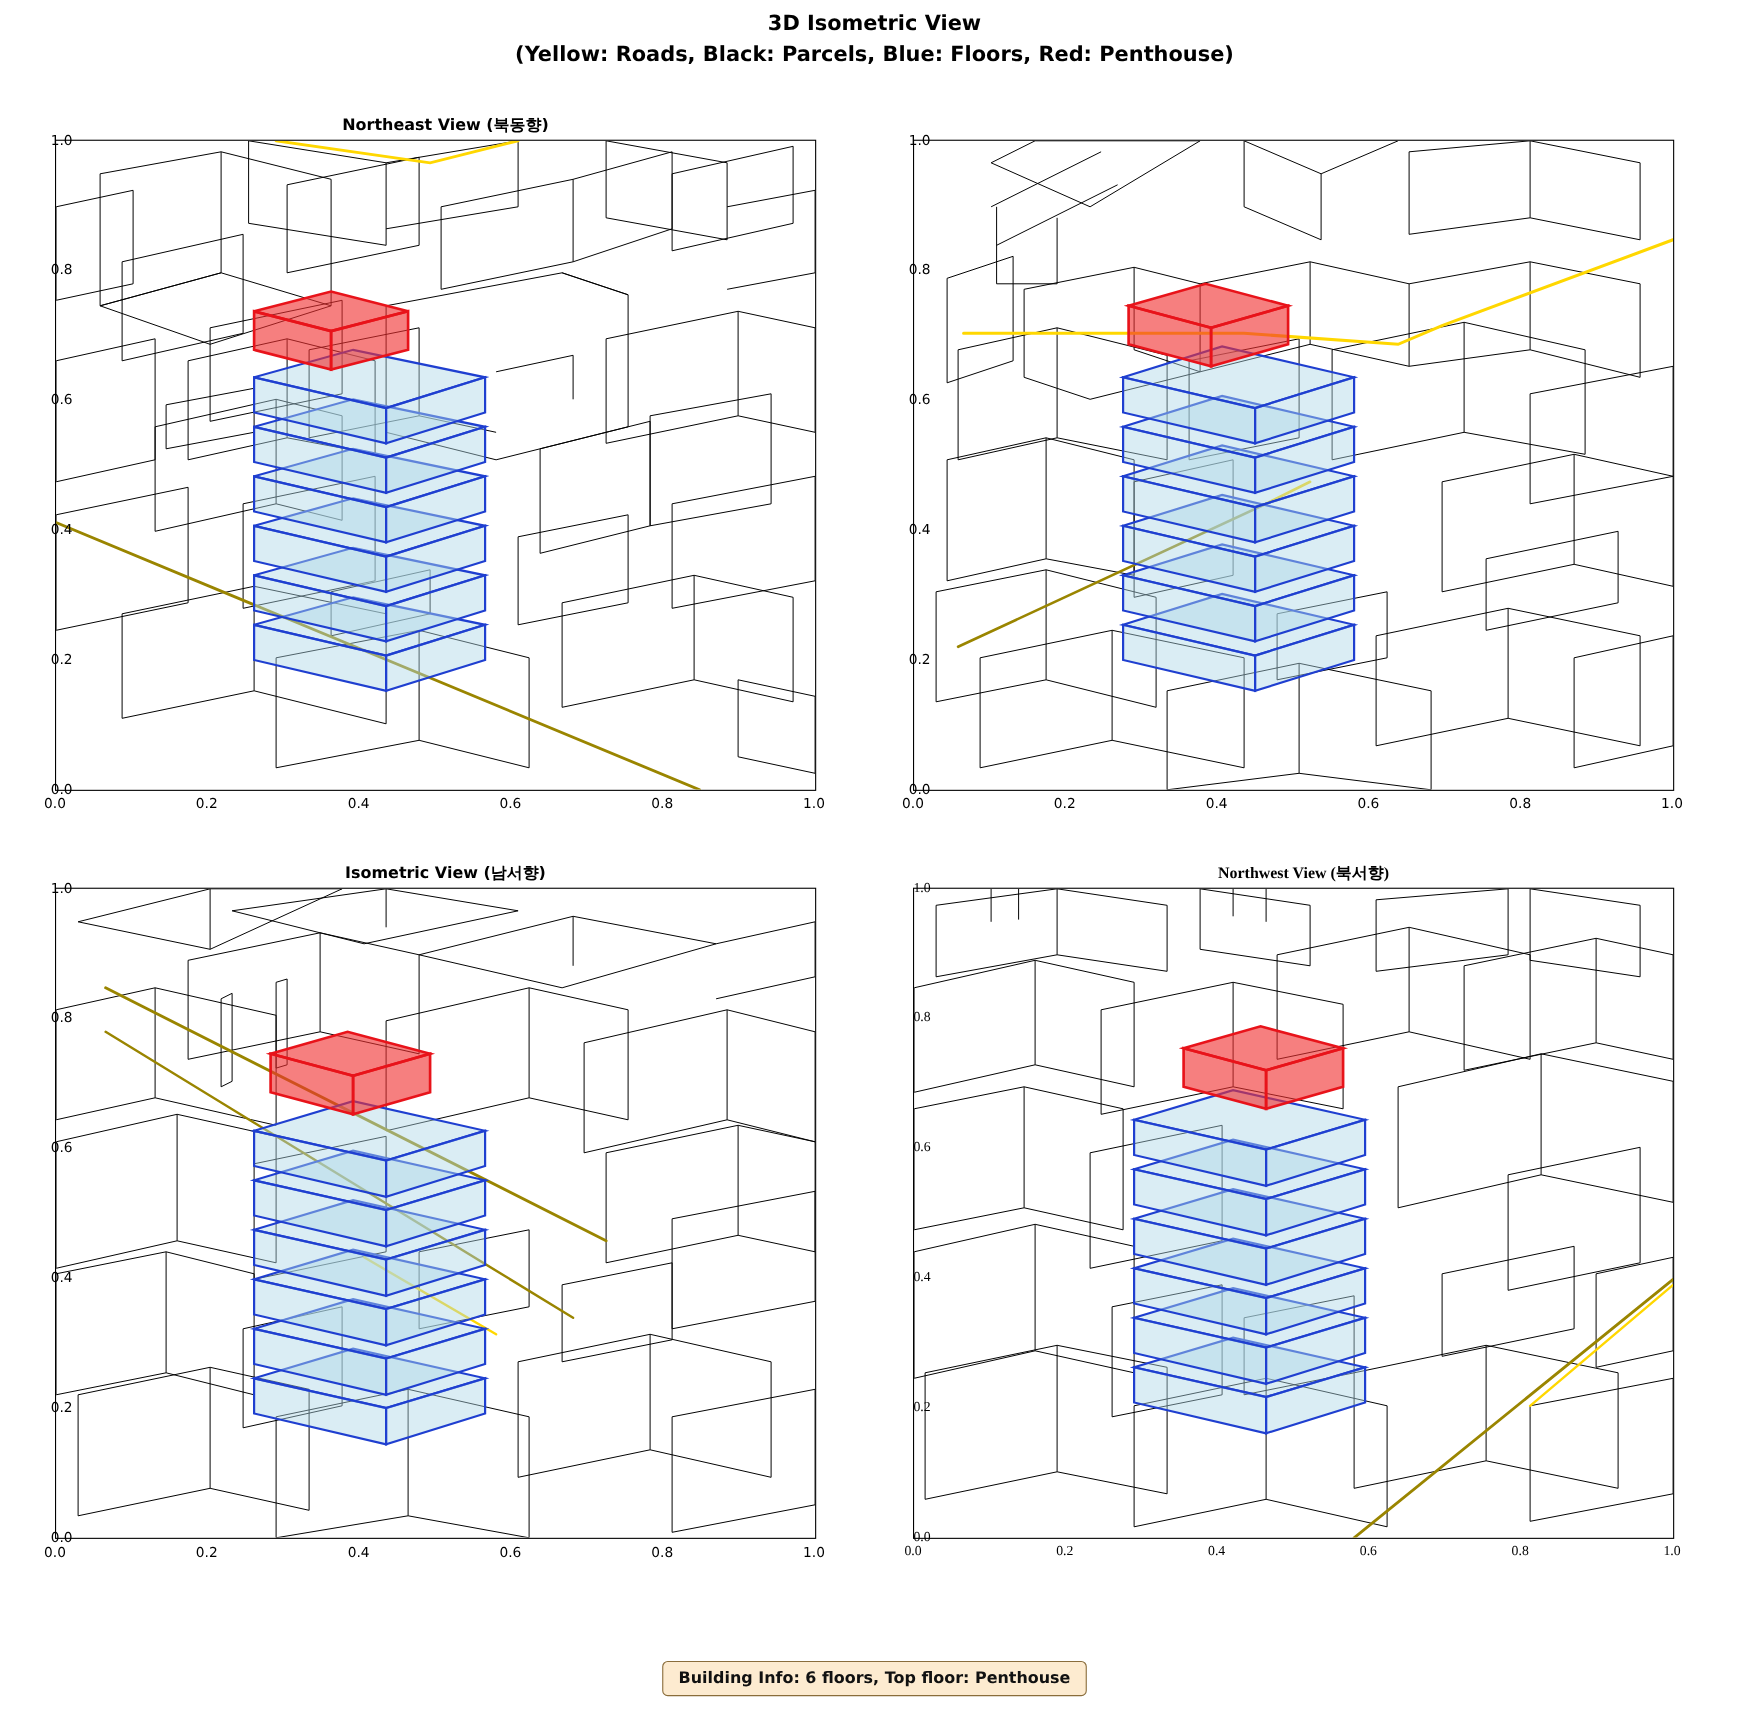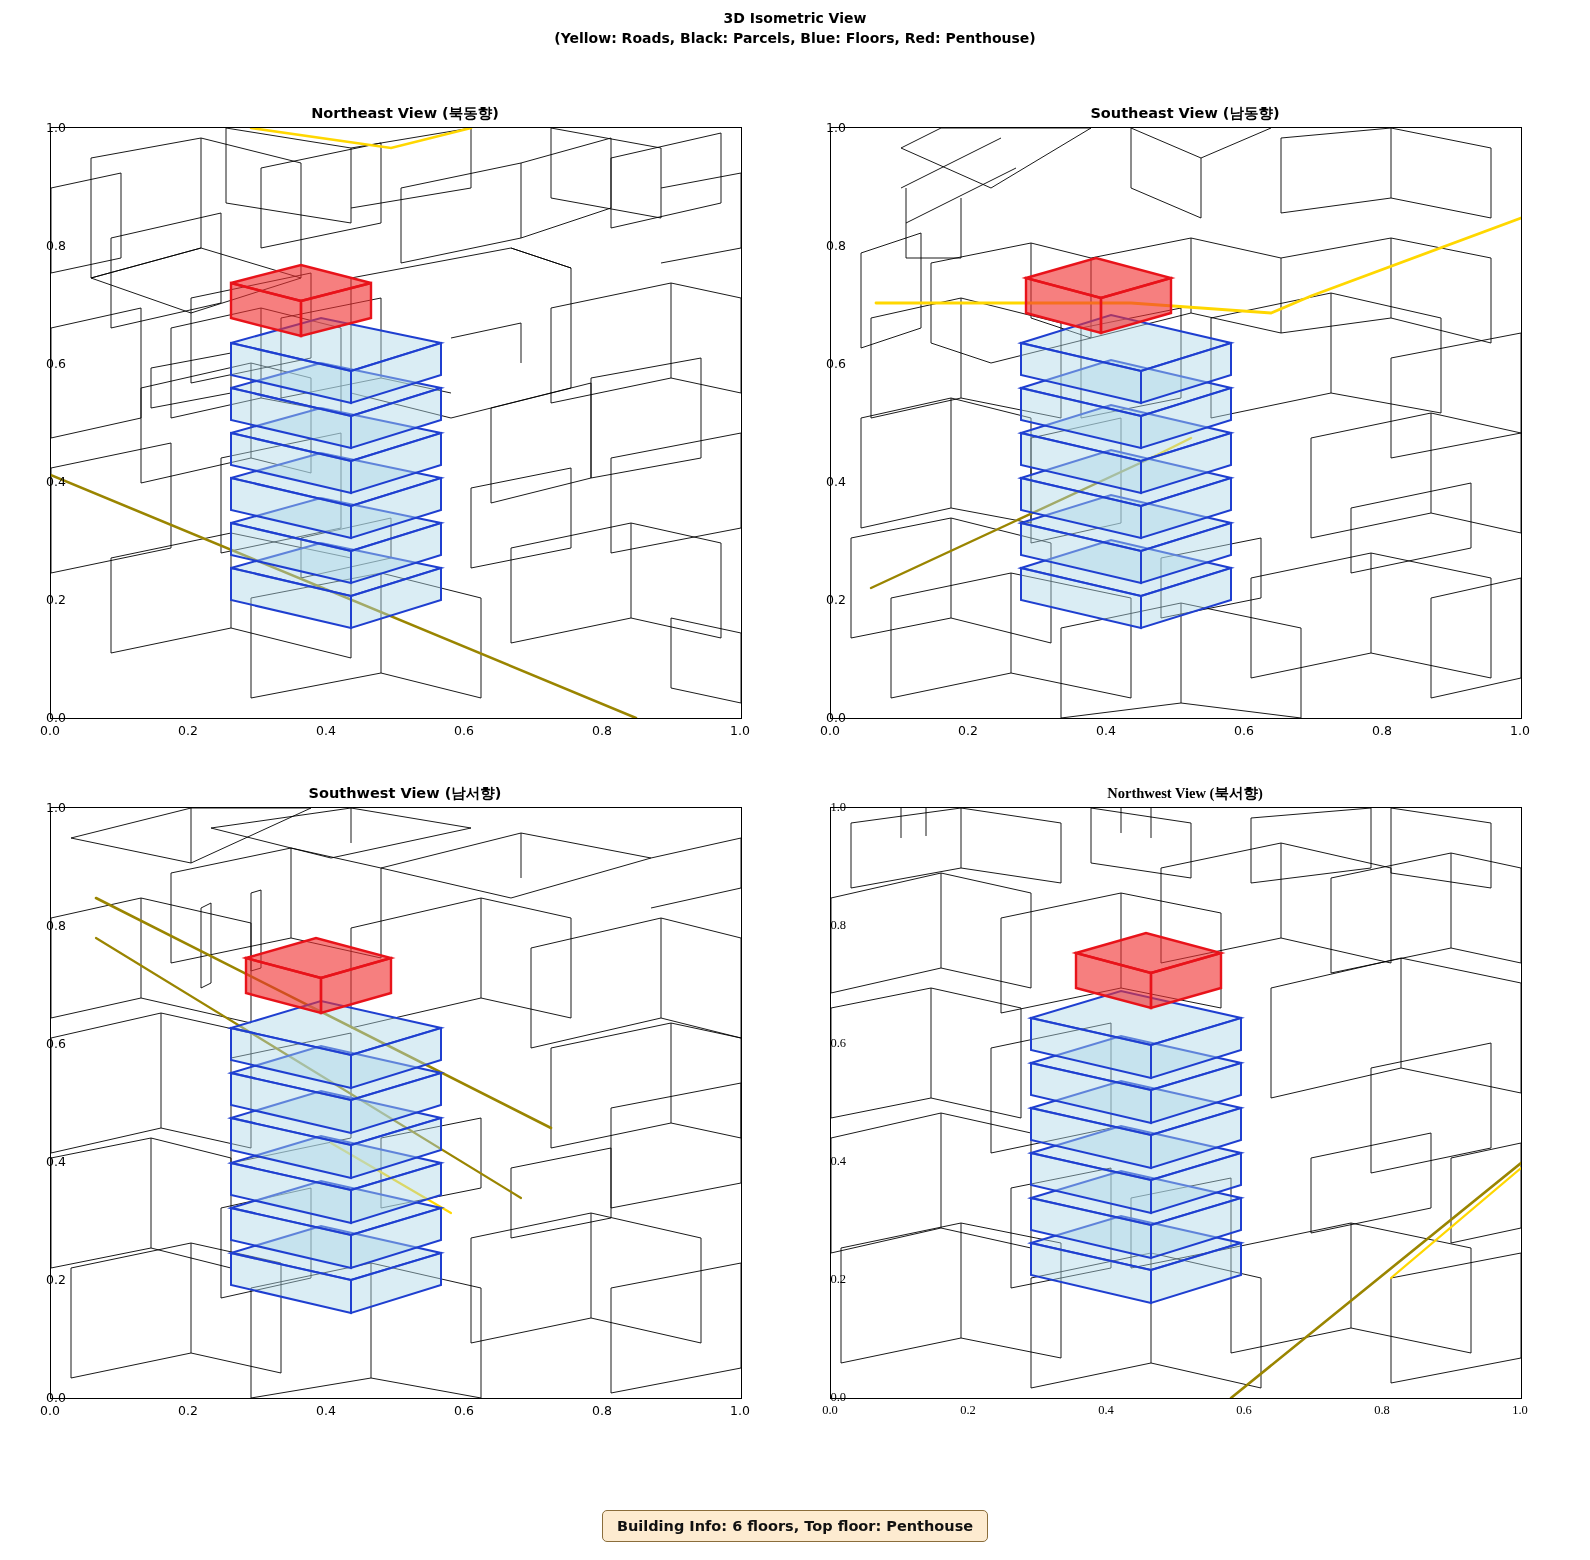--- a/index.html
+++ b/index.html
@@ -6,21 +6,21 @@
   body{
     width:1590px;height:1560px;
     background:#ffffff;
     font-family:"DejaVu Sans", sans-serif;
     color:#000;
     position:relative;
     overflow:hidden;
   }
   .suptitle{
     position:absolute;top:8px;left:0;width:100%;
-    text-align:center;font-size:14px;font-weight:bold;line-height:1.45;
+    text-align:center;font-size:19px;font-weight:bold;line-height:1.45;
   }
   .suptitle .l2{display:block;}
   .grid{
     position:absolute;top:105px;left:0;width:1590px;height:1390px;
   }
   .panel{
     position:absolute;
   }
   .panel.p0{left:40px;  top:0px;   width:730px;height:650px;}
   .panel.p1{left:820px; top:0px;   width:730px;height:650px;}
@@ -161,21 +161,20 @@
     <div class="ytick" style="top:612px;">0.0</div>
     <div class="xtick" style="top:618px;left:10px;">0.0</div>
     <div class="xtick" style="top:618px;left:148px;">0.2</div>
     <div class="xtick" style="top:618px;left:286px;">0.4</div>
     <div class="xtick" style="top:618px;left:424px;">0.6</div>
     <div class="xtick" style="top:618px;left:562px;">0.8</div>
     <div class="xtick" style="top:618px;left:700px;">1.0</div>
   </div>
 
   <div class="panel p1">
-    <div class="ptitle">Southeast View (남동향)</div>
     <div class="axes">
       <svg viewBox="0 0 690 590" preserveAspectRatio="none">
         <g stroke="#000" fill="none" stroke-width="0.9">
           <path d="M70 20 L110 0 L260 0 L160 60 Z"></path>
           <path d="M70 60 L170 10"></path>
           <path d="M75 95 L185 40"></path>
           <path d="M75 60 L75 130 L130 130 L130 70"></path>
           <path d="M300 0 L370 30 L370 90 L300 60 Z"></path>
           <path d="M370 30 L440 0"></path>
           <path d="M450 10 L560 0 L560 70 L450 85 Z"></path>
@@ -252,21 +251,21 @@
     <div class="ytick" style="top:612px;">0.0</div>
     <div class="xtick" style="top:618px;left:10px;">0.0</div>
     <div class="xtick" style="top:618px;left:148px;">0.2</div>
     <div class="xtick" style="top:618px;left:286px;">0.4</div>
     <div class="xtick" style="top:618px;left:424px;">0.6</div>
     <div class="xtick" style="top:618px;left:562px;">0.8</div>
     <div class="xtick" style="top:618px;left:700px;">1.0</div>
   </div>
 
   <div class="panel p2">
-    <div class="ptitle">Southwest View (남서향)</div>
+    <div class="ptitle">Isometric View (남서향)</div>
     <div class="axes">
       <svg viewBox="0 0 690 590" preserveAspectRatio="none">
         <g stroke="#000" fill="none" stroke-width="0.9">
           <path d="M20 30 L140 0 L260 0 L140 55 Z"></path>
           <path d="M140 0 L140 55"></path>
           <path d="M160 20 L300 0 L420 20 L280 50 Z"></path>
           <path d="M300 0 L300 35"></path>
           <path d="M330 60 L470 25 L600 50 L460 90 Z"></path>
           <path d="M470 25 L470 70"></path>
           <path d="M600 50 L690 30 L690 80 L600 100"></path>

